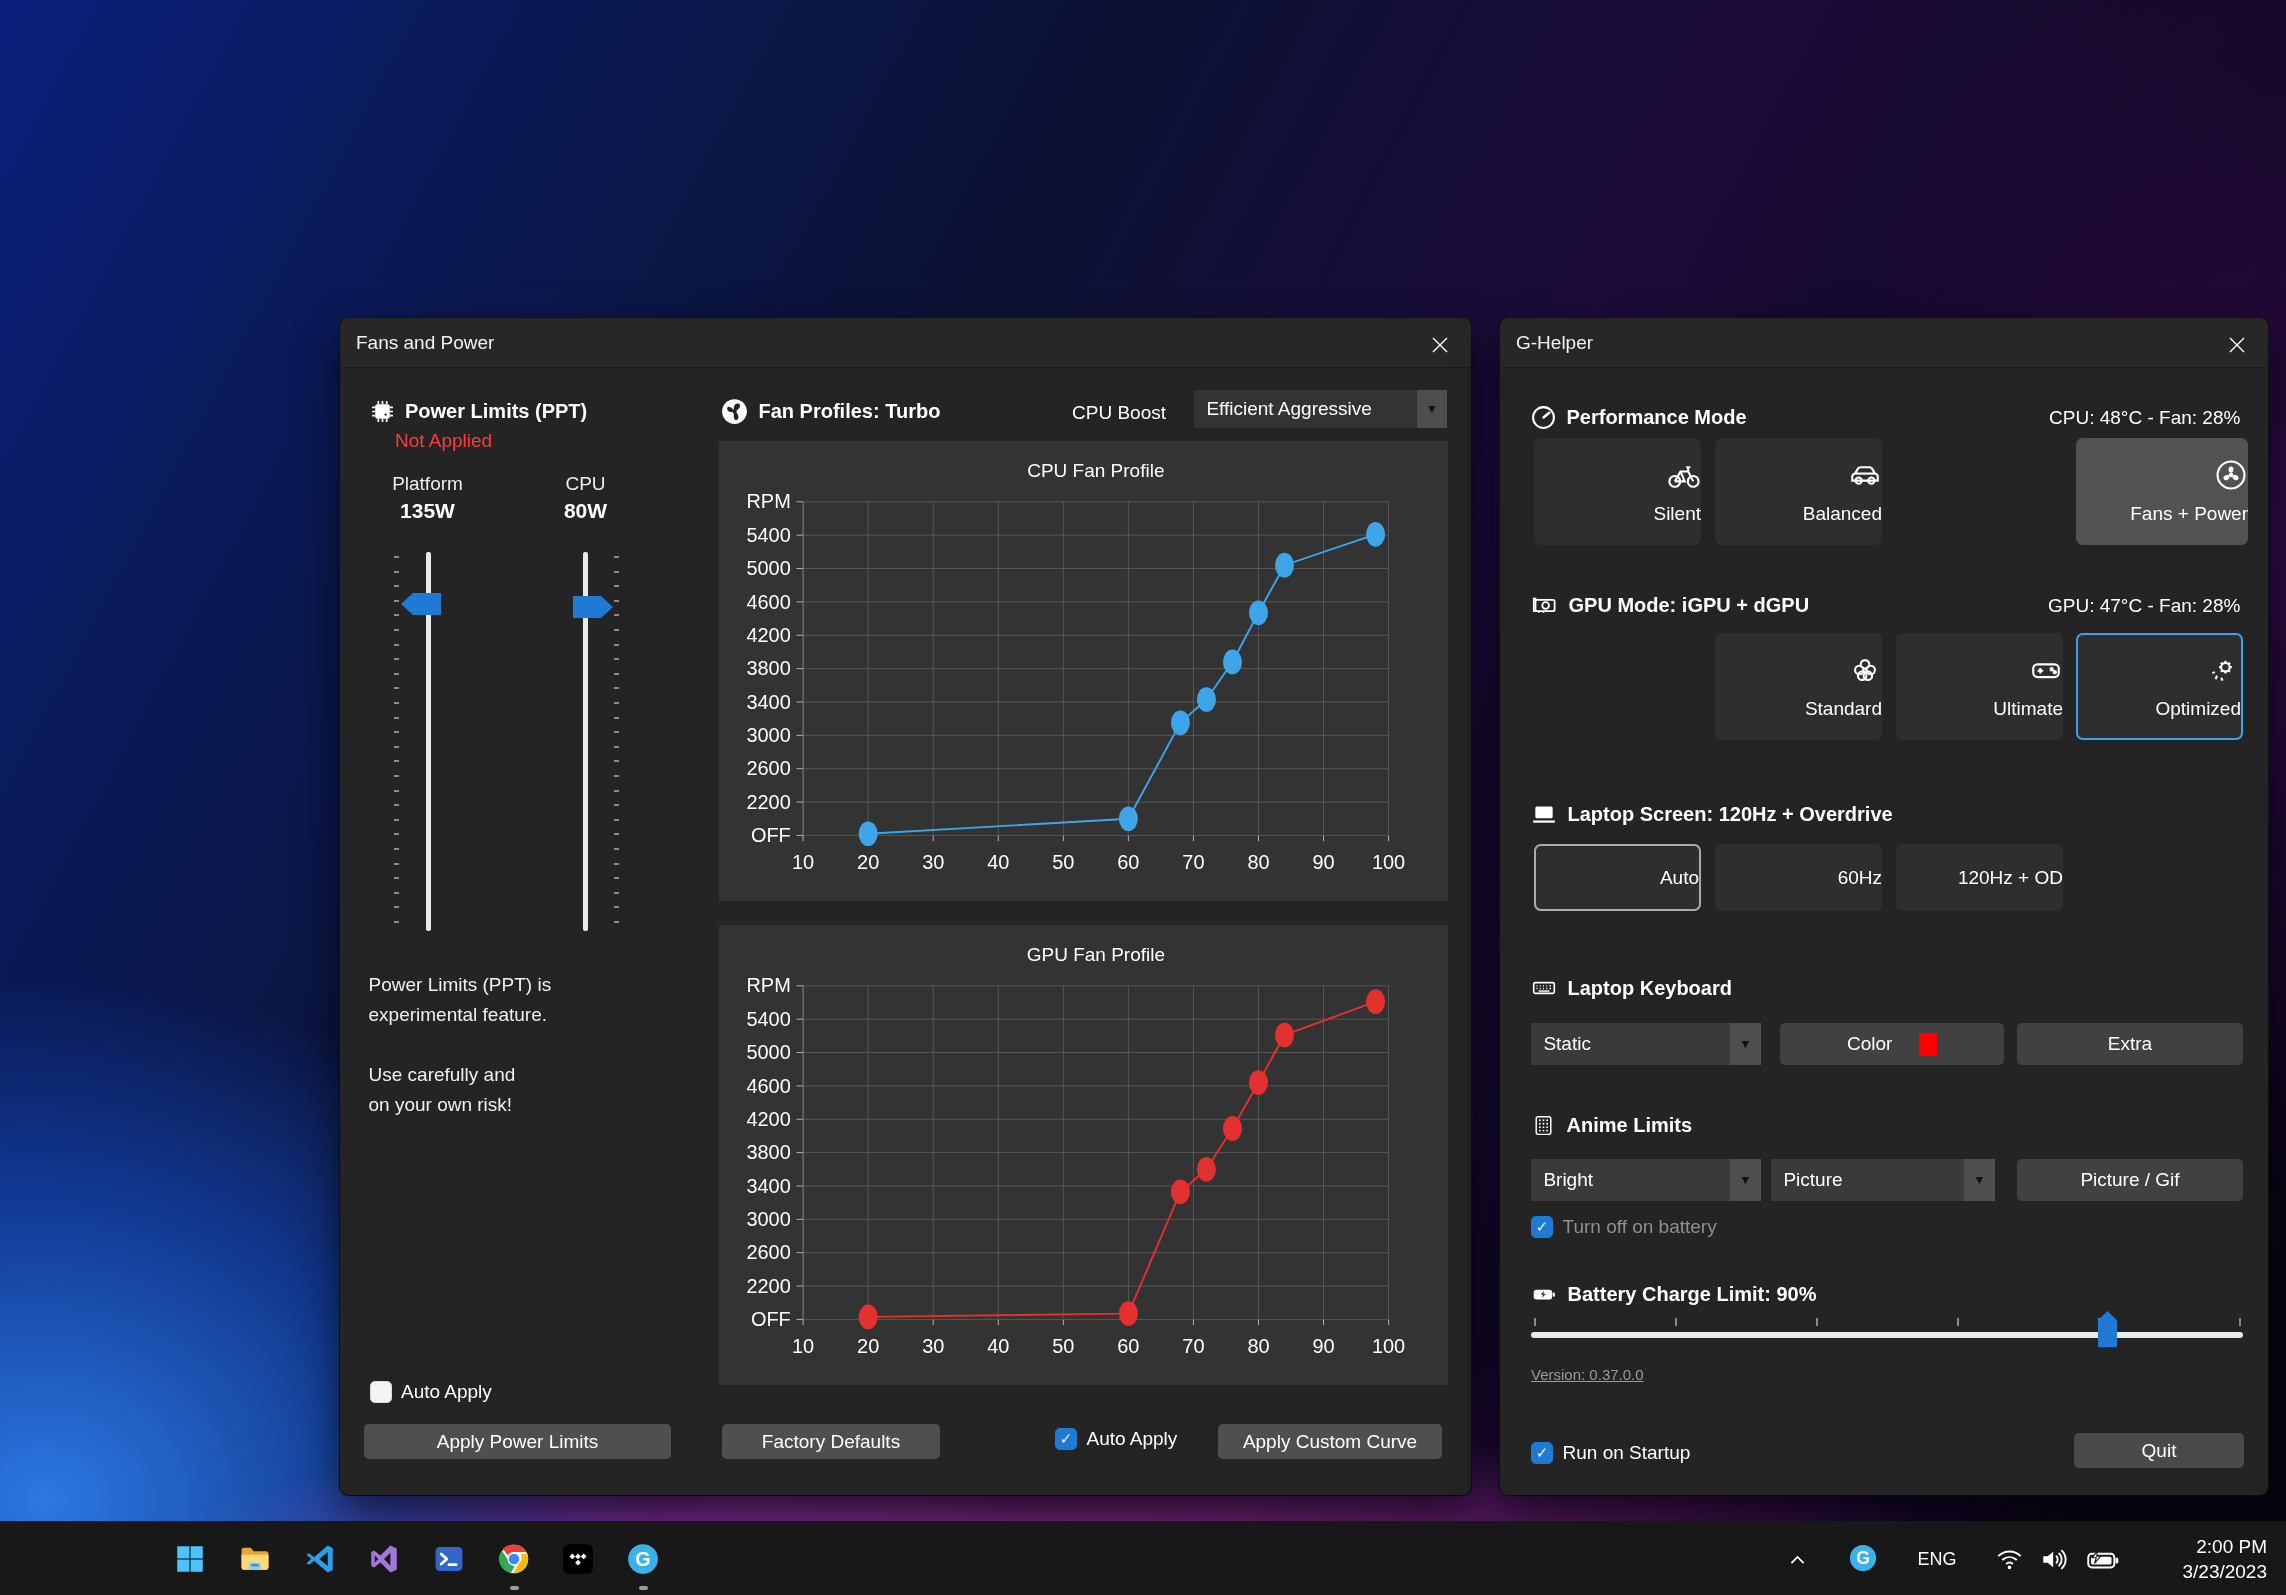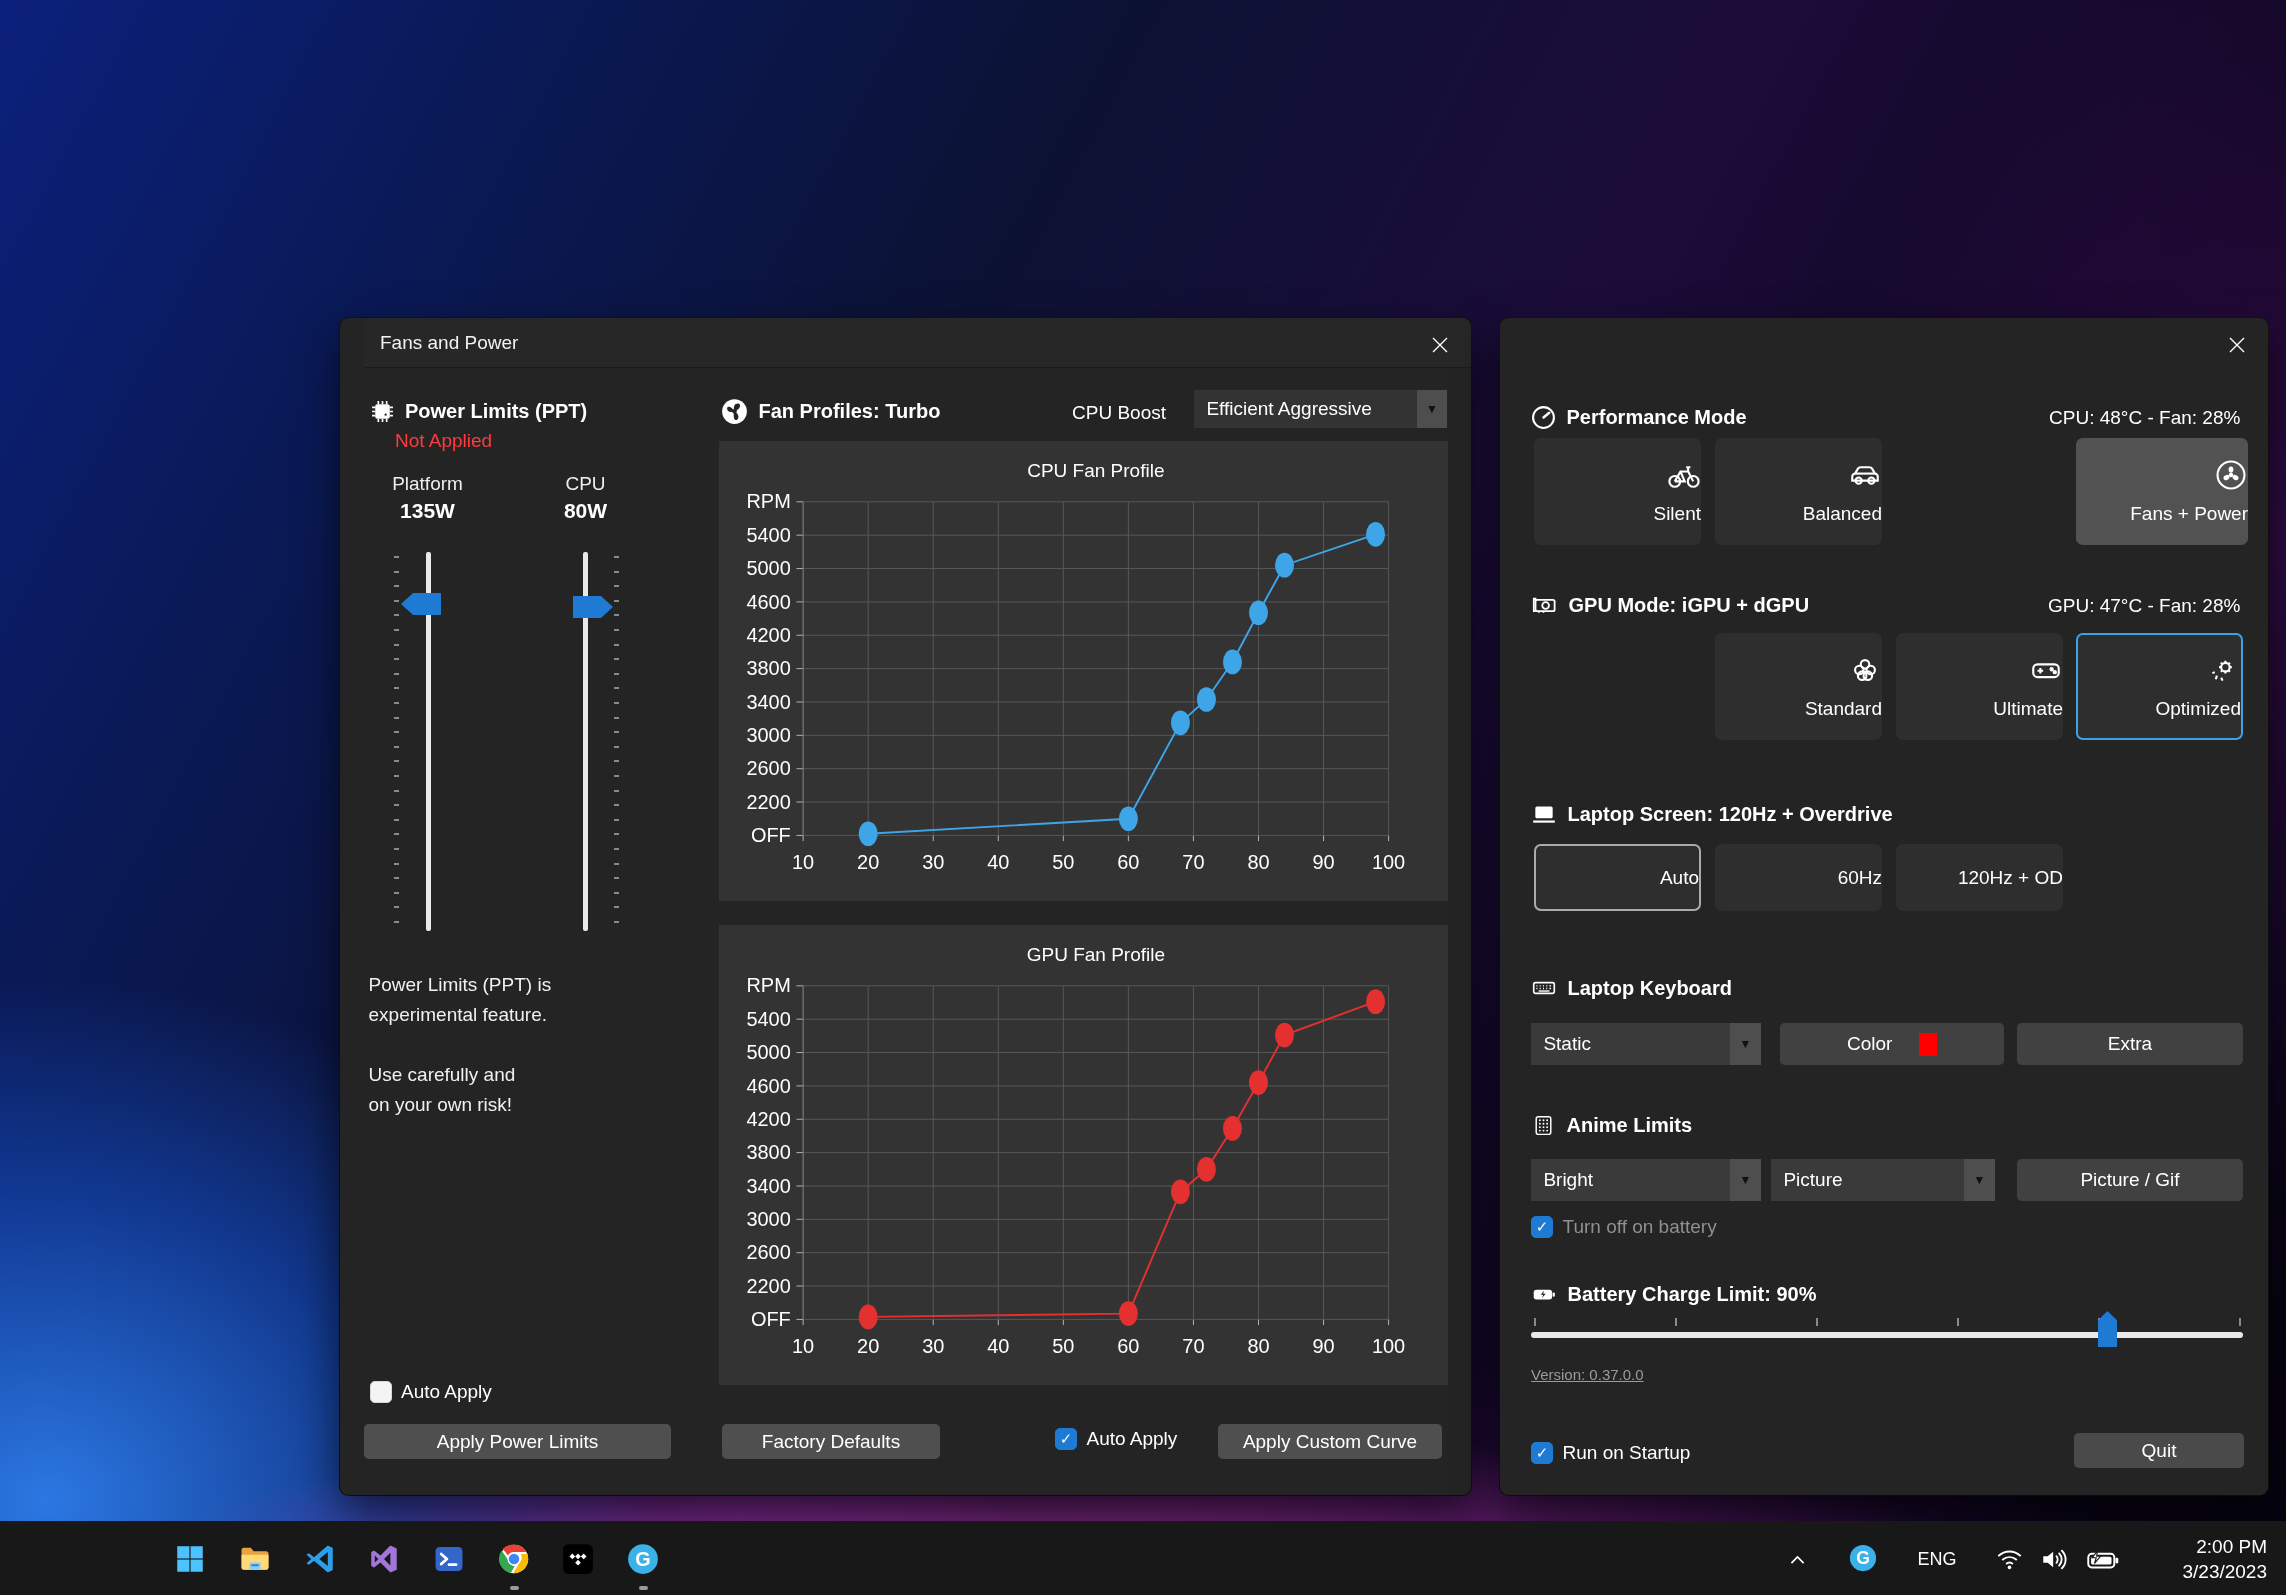--- a/index.html
+++ b/index.html
@@ -15,21 +15,21 @@
       radial-gradient(704px 533px at 28% 106%, rgba(160,45,200,.75), transparent 62%),
       radial-gradient(1046px 818px at 68% 118%, rgba(125,25,160,.6), transparent 66%),
       radial-gradient(666px 951px at 100% 34%, rgba(70,15,95,.55), transparent 70%),
       linear-gradient(118deg, #0b207c 0%, #0a1a58 16%, #0c1234 36%, #1c0c3a 56%, #0e0620 76%, #060310 100%);
   }
 
   
   .window { position:absolute; background:#242424; border-radius:8.6px;
     box-shadow:0 17px 44px rgba(0,0,0,.6), 0 0 0 1px #141414; color:#fff; }
   .titlebar { position:absolute; left:0; top:0; right:0; height:50px; background:#272727;
-    border-radius:8.6px 8.6px 0 0; border-bottom:1px solid #1b1b1b; display:flex; align-items:center;margin-left:24px; }
+    border-radius:8.6px 8.6px 0 0; border-bottom:1px solid #1b1b1b; display:flex; align-items:center; }
   .titlebar .title { margin-left:16px; font-size:19px; color:#f2f2f2; }
   .close-btn { position:absolute; right:9.5px; top:6.7px; width:44px; height:38px;
     display:flex; align-items:center; justify-content:center; border-radius:5.7px; }
   .close-btn svg { width:16px; height:16px; }
 
   
   .fw-abs { position:absolute; }
   .sec-header { display:flex; align-items:center; gap:10.5px; font-size:20px; font-weight:bold; color:#fff; }
   .red-status { color:#ff3b3b; font-size:19px; font-weight:normal; }
   .slider-label { font-size:19px; color:#eee; text-align:center; }
@@ -318,20 +318,23 @@
 
     <div class="gray-btn fw-abs" style="left:382px; top:1106px; width:218px; height:35px;">Factory Defaults</div>
     <div class="cb-row" style="left:715px; top:1110px;">
       <div class="checkbox checked">✓</div>
       <span>Auto Apply</span>
     </div>
     <div class="gray-btn fw-abs" style="left:878px; top:1106px; width:224px; height:35px;">Apply Custom Curve</div>
   </div>
 
   <div class="window" style="left:1500px; top:318px; width:768px; height:1177px;">
+    <div class="titlebar">
+      <span class="title">G-Helper</span>
+    </div>
     <div class="close-btn" style="top:7.6px;">
       <svg viewBox="0 0 16 16">
           <path d="M1 1 L15 15 M15 1 L1 15" stroke="#fff" stroke-width="1.4" fill="none"></path>
         </svg>
     </div>
 
     <div class="gh-abs sec-header" style="left:31px; top:87px;">
       <svg width="25" height="25" viewBox="0 0 24 24">
         <circle cx="12" cy="12" r="10" fill="none" stroke="#fff" stroke-width="2"></circle>
         <path d="M12 12 L17.5 7.5" stroke="#fff" stroke-width="2.4" stroke-linecap="round"></path>

